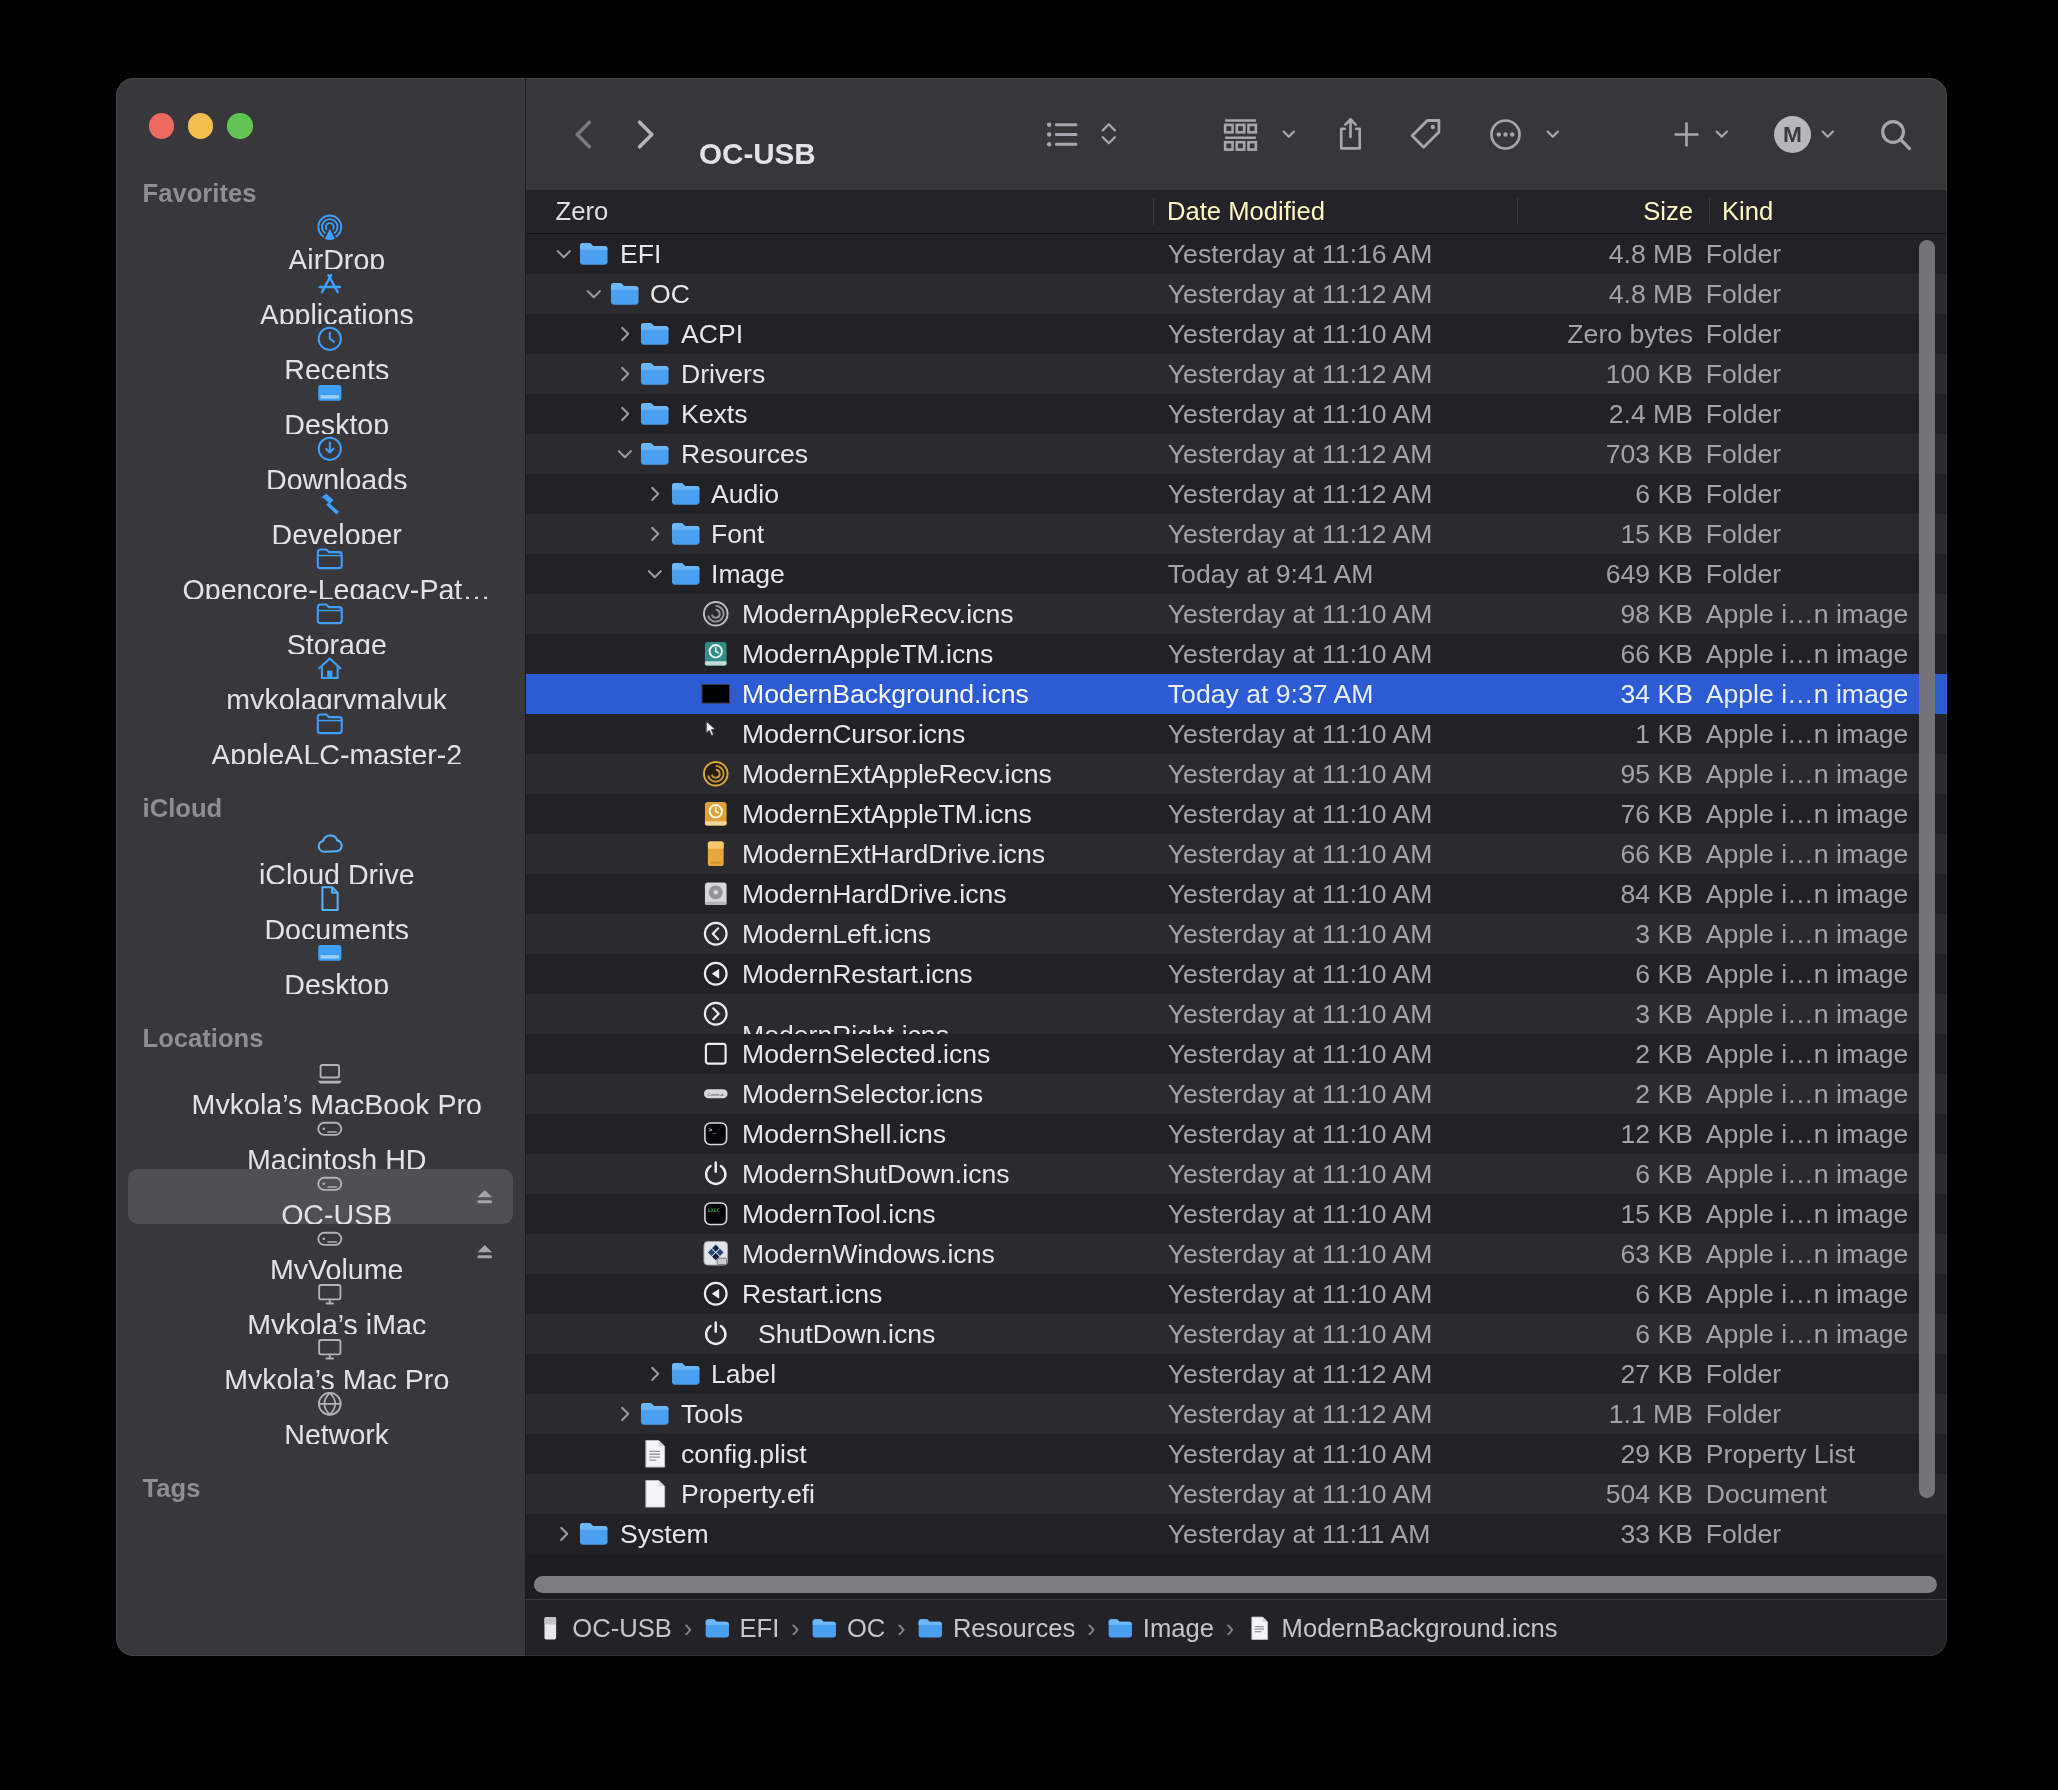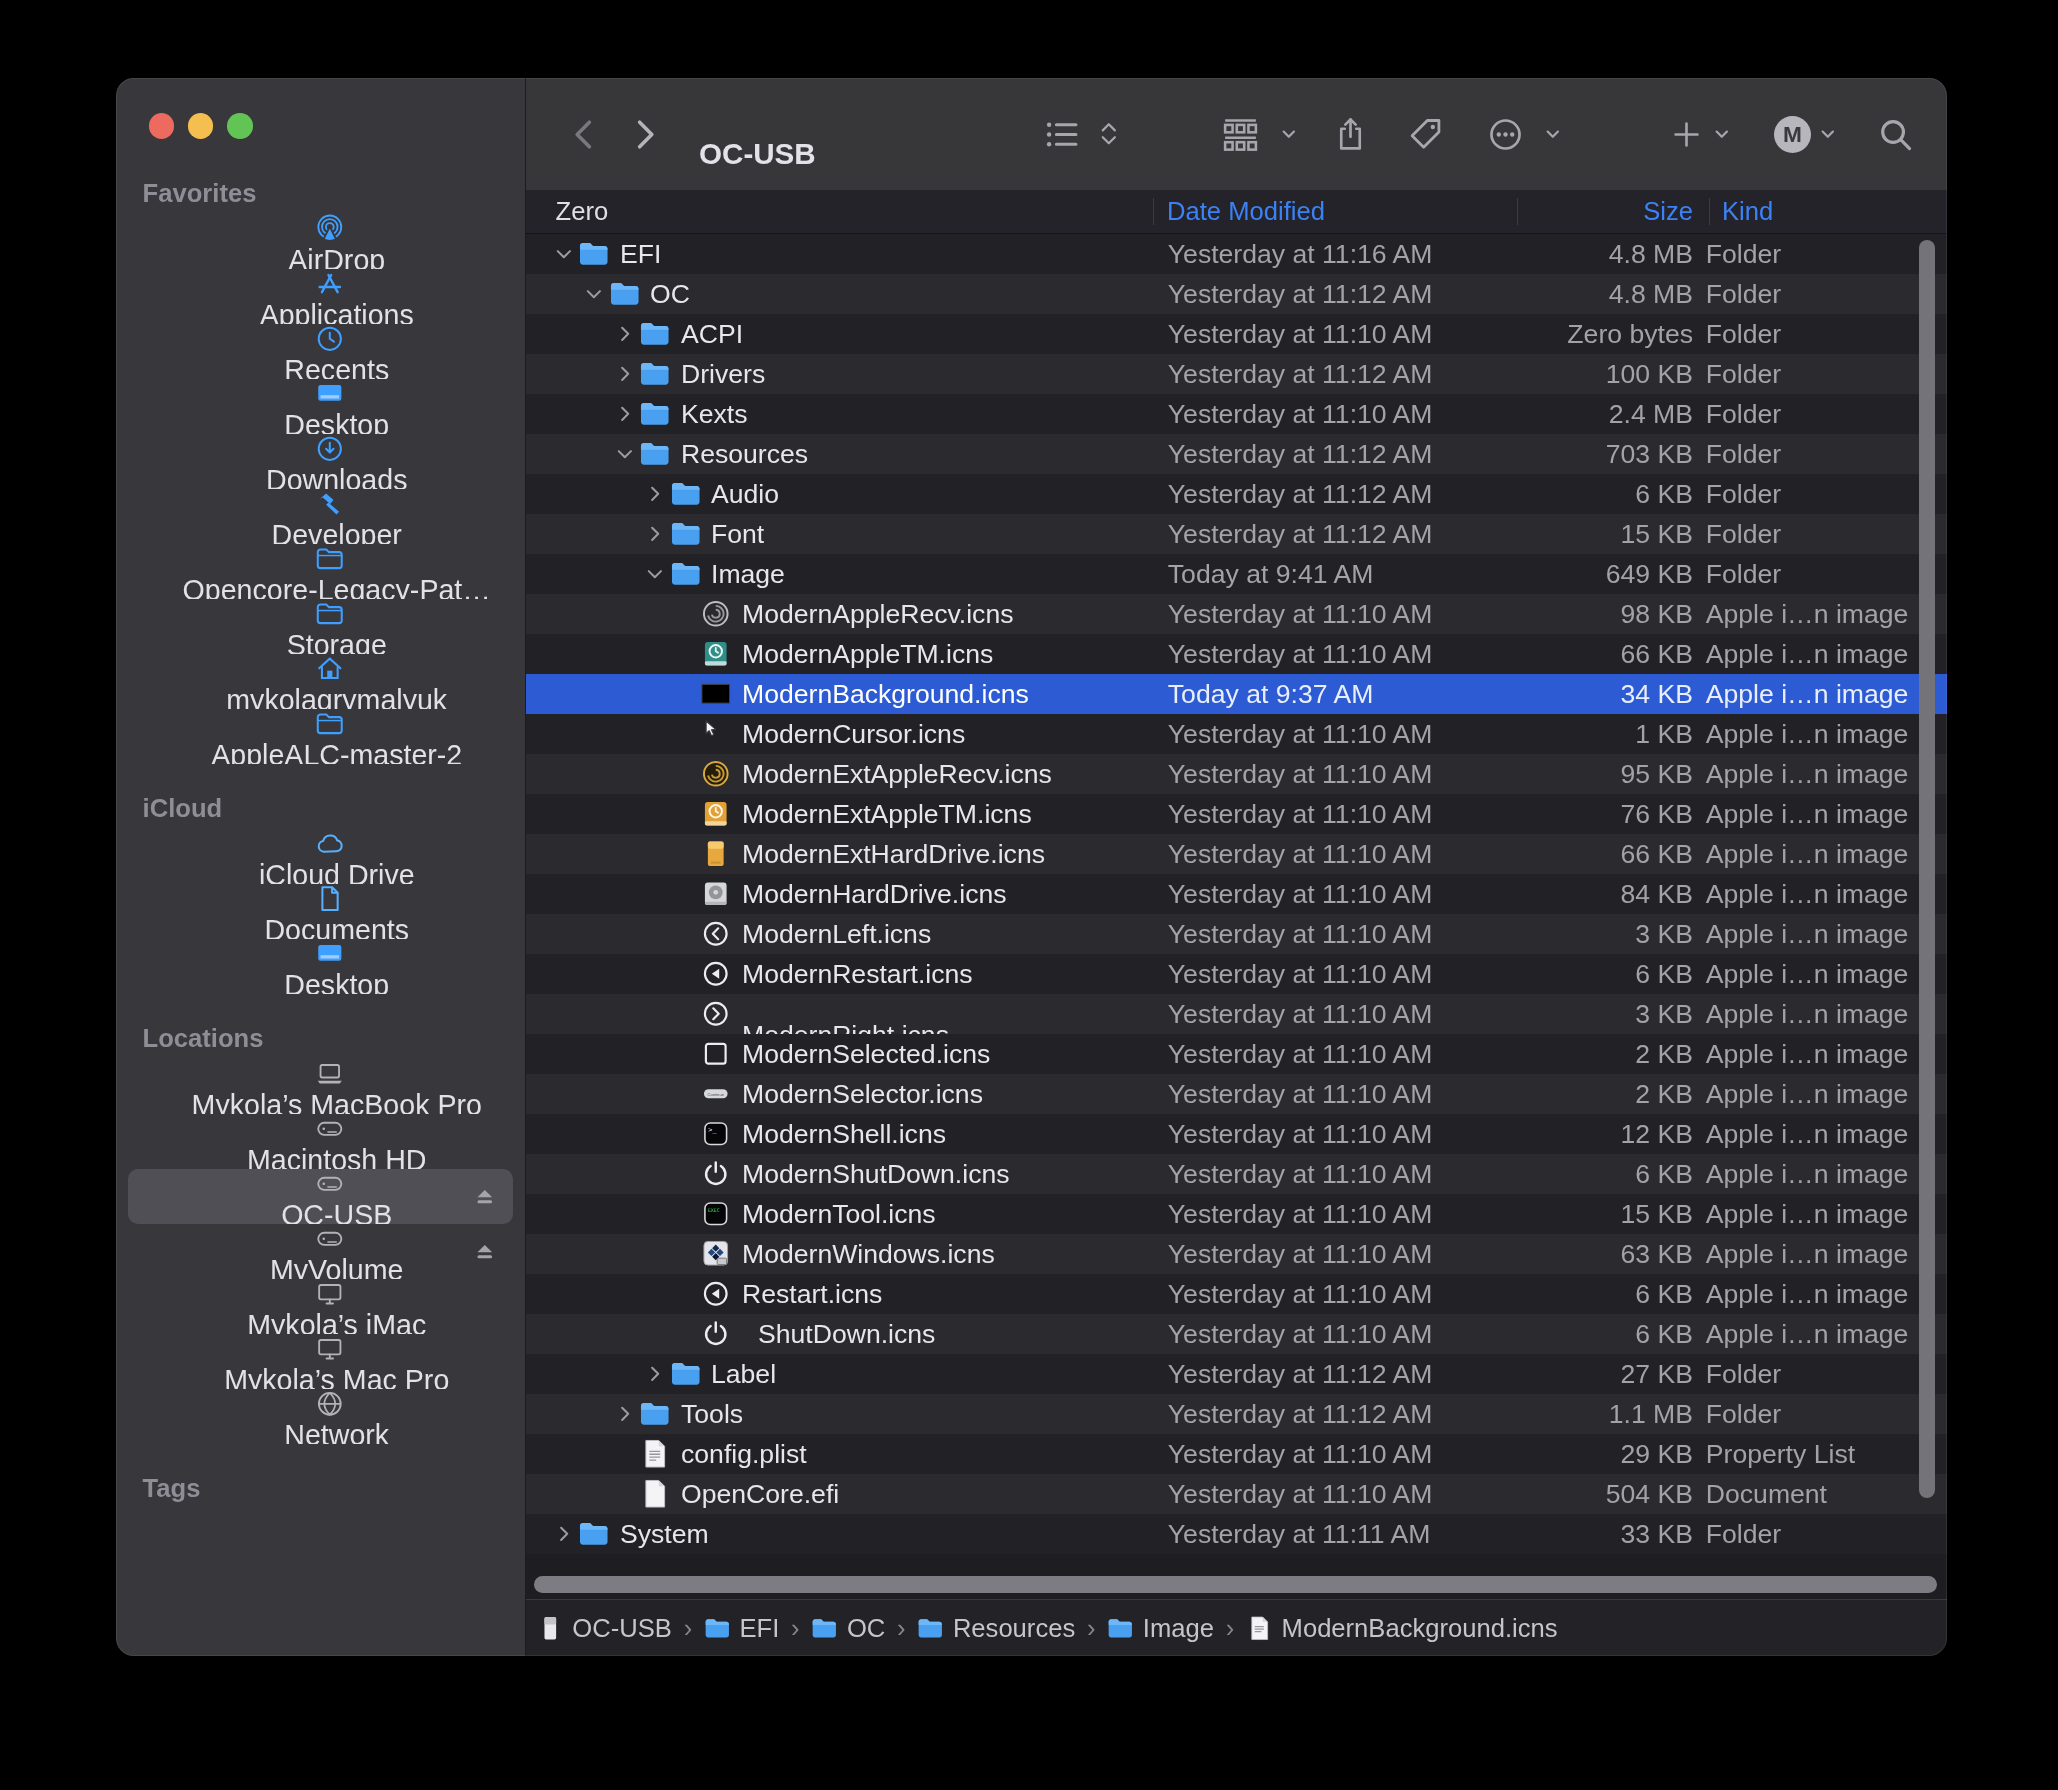--- a/index.html
+++ b/index.html
@@ -34,21 +34,21 @@
   .tb{position:absolute;top:0;height:112px;display:flex;align-items:center;justify-content:center;color:#a7a6ad;}
   .tb svg{display:block;}
   #tb-title{position:absolute;left:173px;top:0;height:112px;display:flex;align-items:center;
     font-size:29.6px;font-weight:700;color:#e3e2e8;}
   .avatar{width:37px;height:37px;border-radius:50%;background:#b7b6bd;color:#3a393e;
     display:flex;align-items:center;justify-content:center;font-size:22.7px;font-weight:700;}
 
   
   #colheader{position:absolute;left:0;top:112px;right:0;height:43px;background:#242329;
     border-bottom:1px solid #141318;}
-  .colcell{position:absolute;top:0;height:43px;display:flex;align-items:center;font-size:25.6px;color:#3b82f6;}
+  .colcell{position:absolute;top:0;height:43px;display:flex;align-items:center;font-size:25.6px;color:#fef9c3;}
   #col-name{left:29.6px;color:#e0dfe5;font-weight:500;}
   #col-sort{left:585px;top:10.8px;color:#9b9aa1;}
   #col-date{left:641px;}
   #col-size{left:991px;width:176px;justify-content:flex-end;}
   #col-kind{left:1196px;}
   .colsep{position:absolute;top:7.9px;width:1px;height:27.6px;background:#3c3b41;}
 
   
   #rows{position:absolute;left:0;top:156px;right:0;}
   .row{height:40px;display:flex;align-items:center;font-size:26.6px;color:#e7e6ec;box-sizing:border-box;}
@@ -933,21 +933,21 @@
           <div class="cell-kind">Property List</div>
         </div>
         <div class="row even">
           <div class="cell-name">
             <span class="ficon" style="left: 113px;">
               <svg viewBox="0 0 32 32" xmlns="http://www.w3.org/2000/svg">
                 <path d="M7 2.5h13l6 6v21H7z" fill="#f4f4f6" stroke="#bfbfc5" stroke-width="1"></path>
                 <path d="M20 2.5l6 6h-6z" fill="#d7d7dc"></path>
               </svg>
             </span>
-            <span class="fname" style="left: 155px;">OpenCore.efi</span>
+            <span class="fname" style="left: 155px;">Property.efi</span>
           </div>
           <div class="cell-date">Yesterday at 11:10 AM</div>
           <div class="cell-size">504 KB</div>
           <div class="cell-kind">Document</div>
         </div>
         <div class="row odd">
           <div class="cell-name">
             <span class="disc" style="left: 26.6px;">
               <svg viewBox="0 0 32 32" xmlns="http://www.w3.org/2000/svg">
                 <path d="M12 7l9 9-9 9" fill="none" stroke="currentColor" stroke-width="3" stroke-linecap="round" stroke-linejoin="round"></path>

